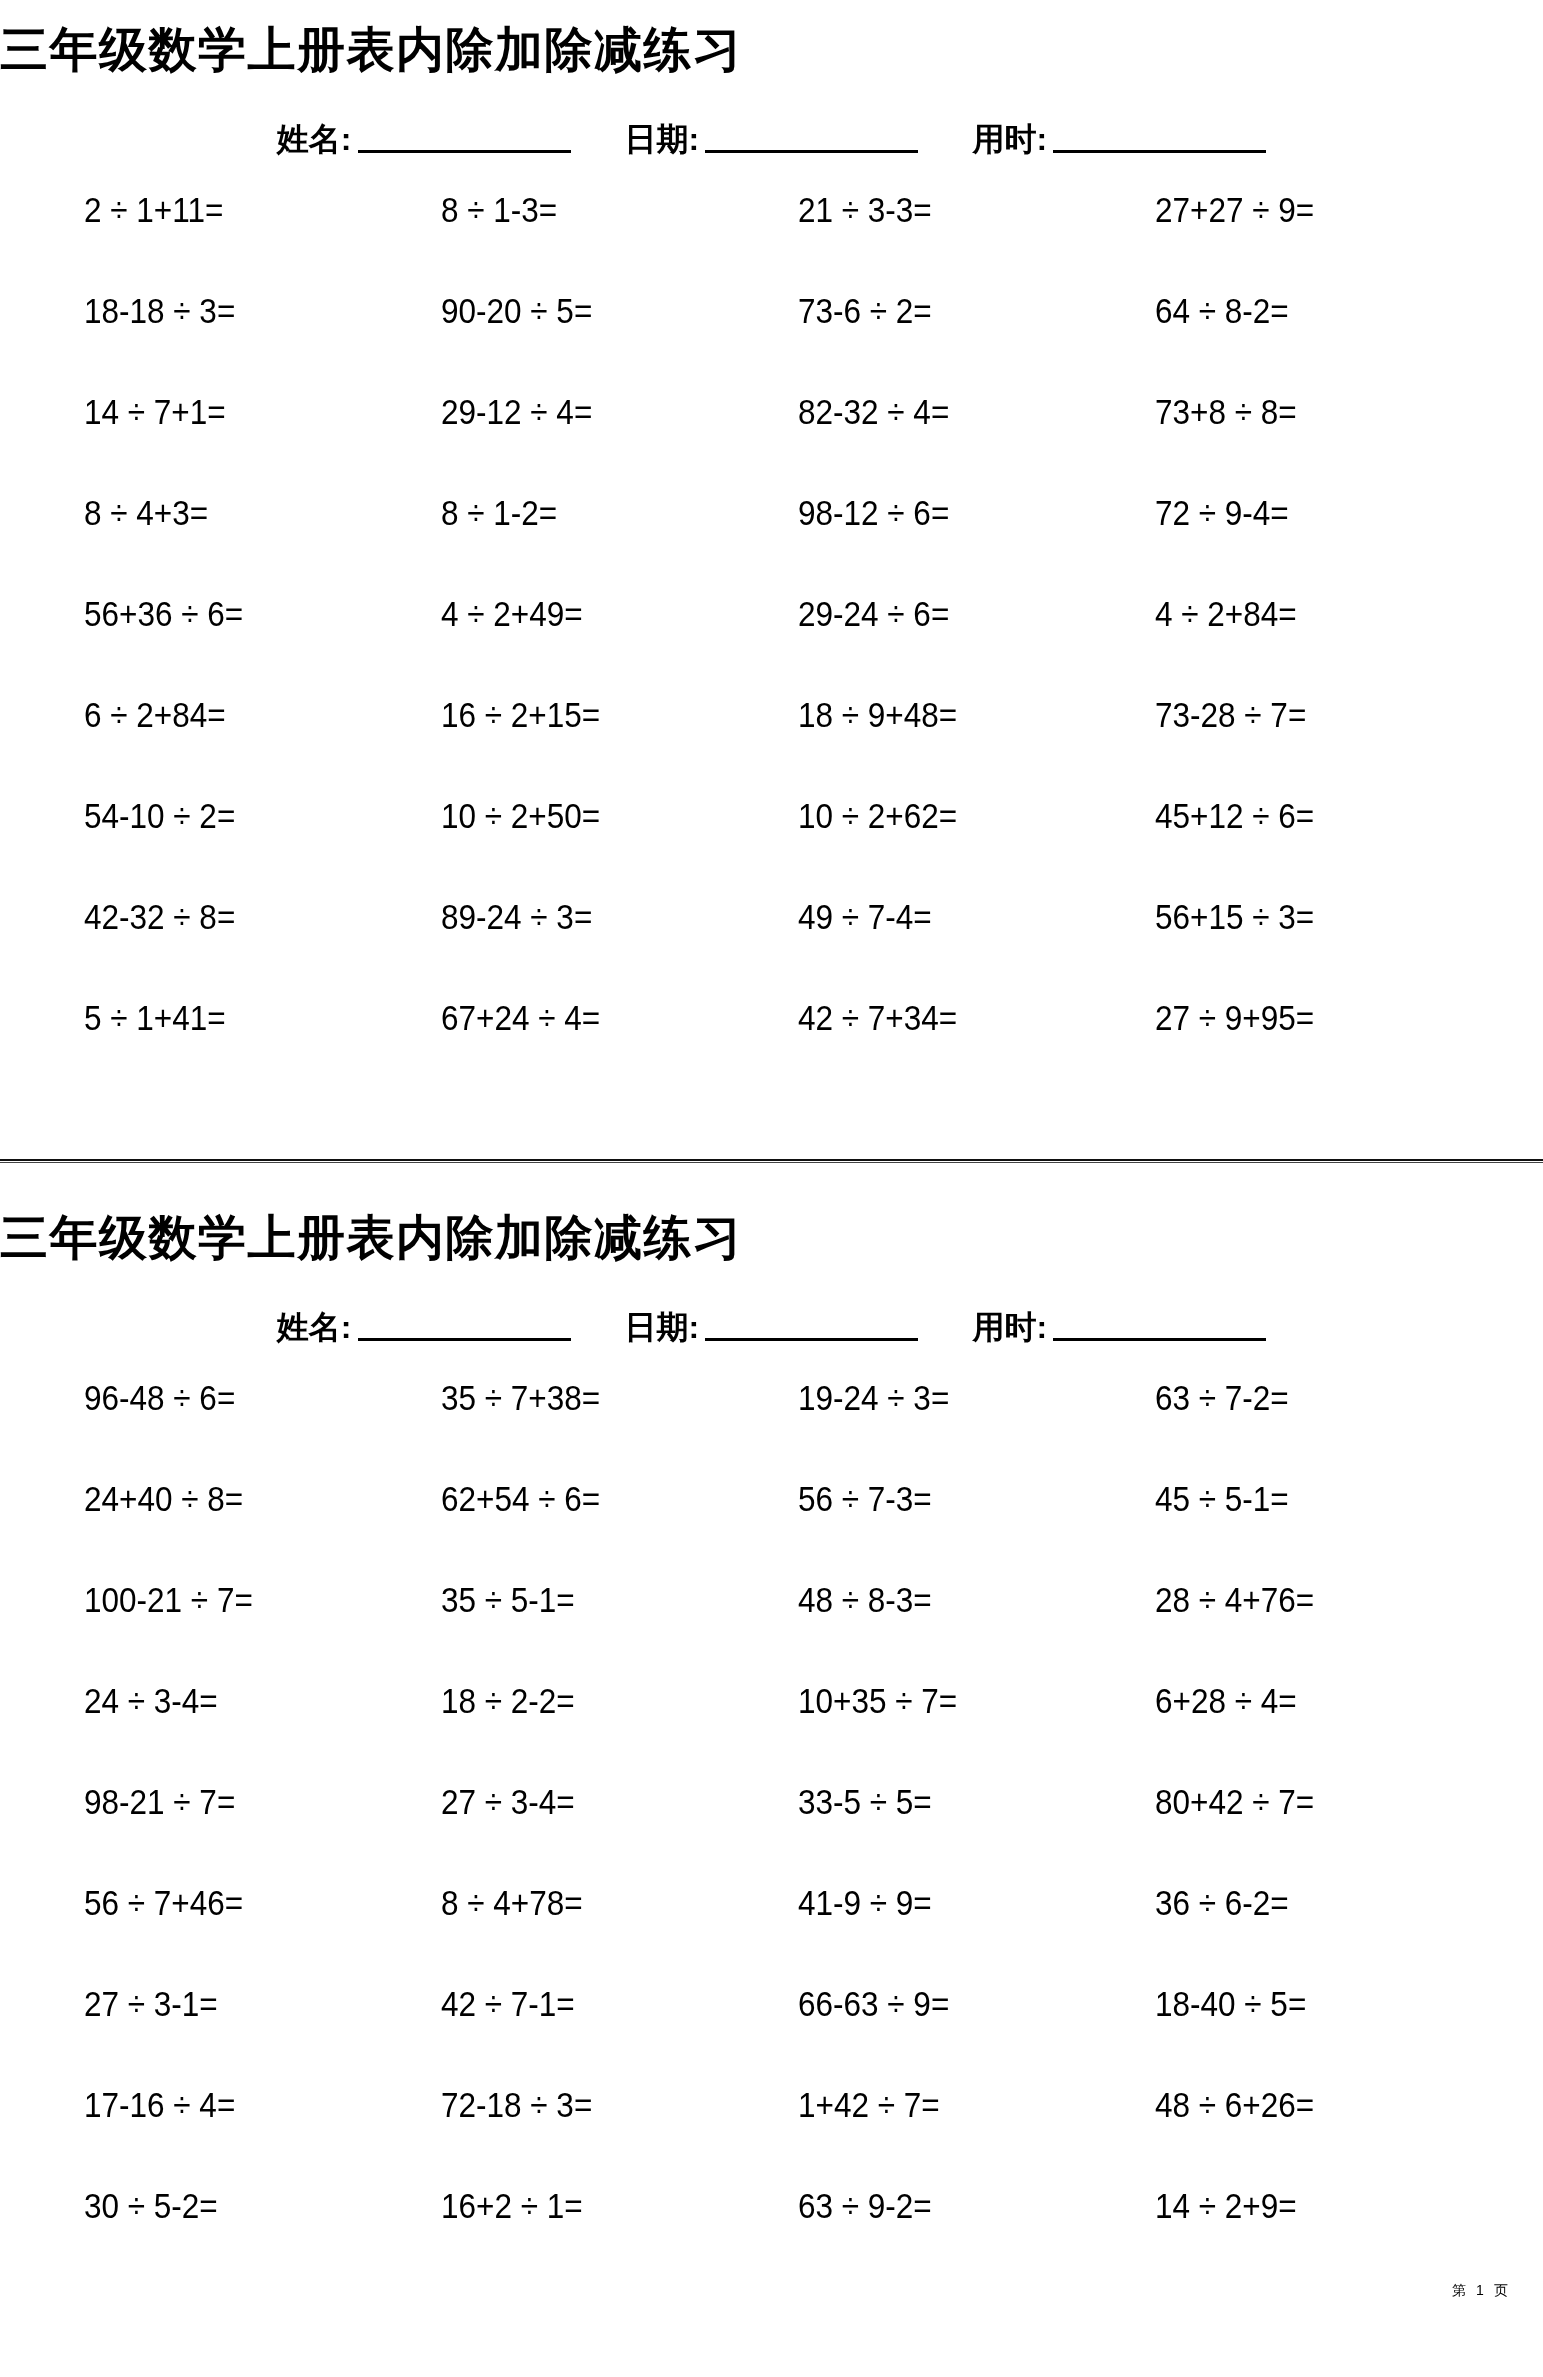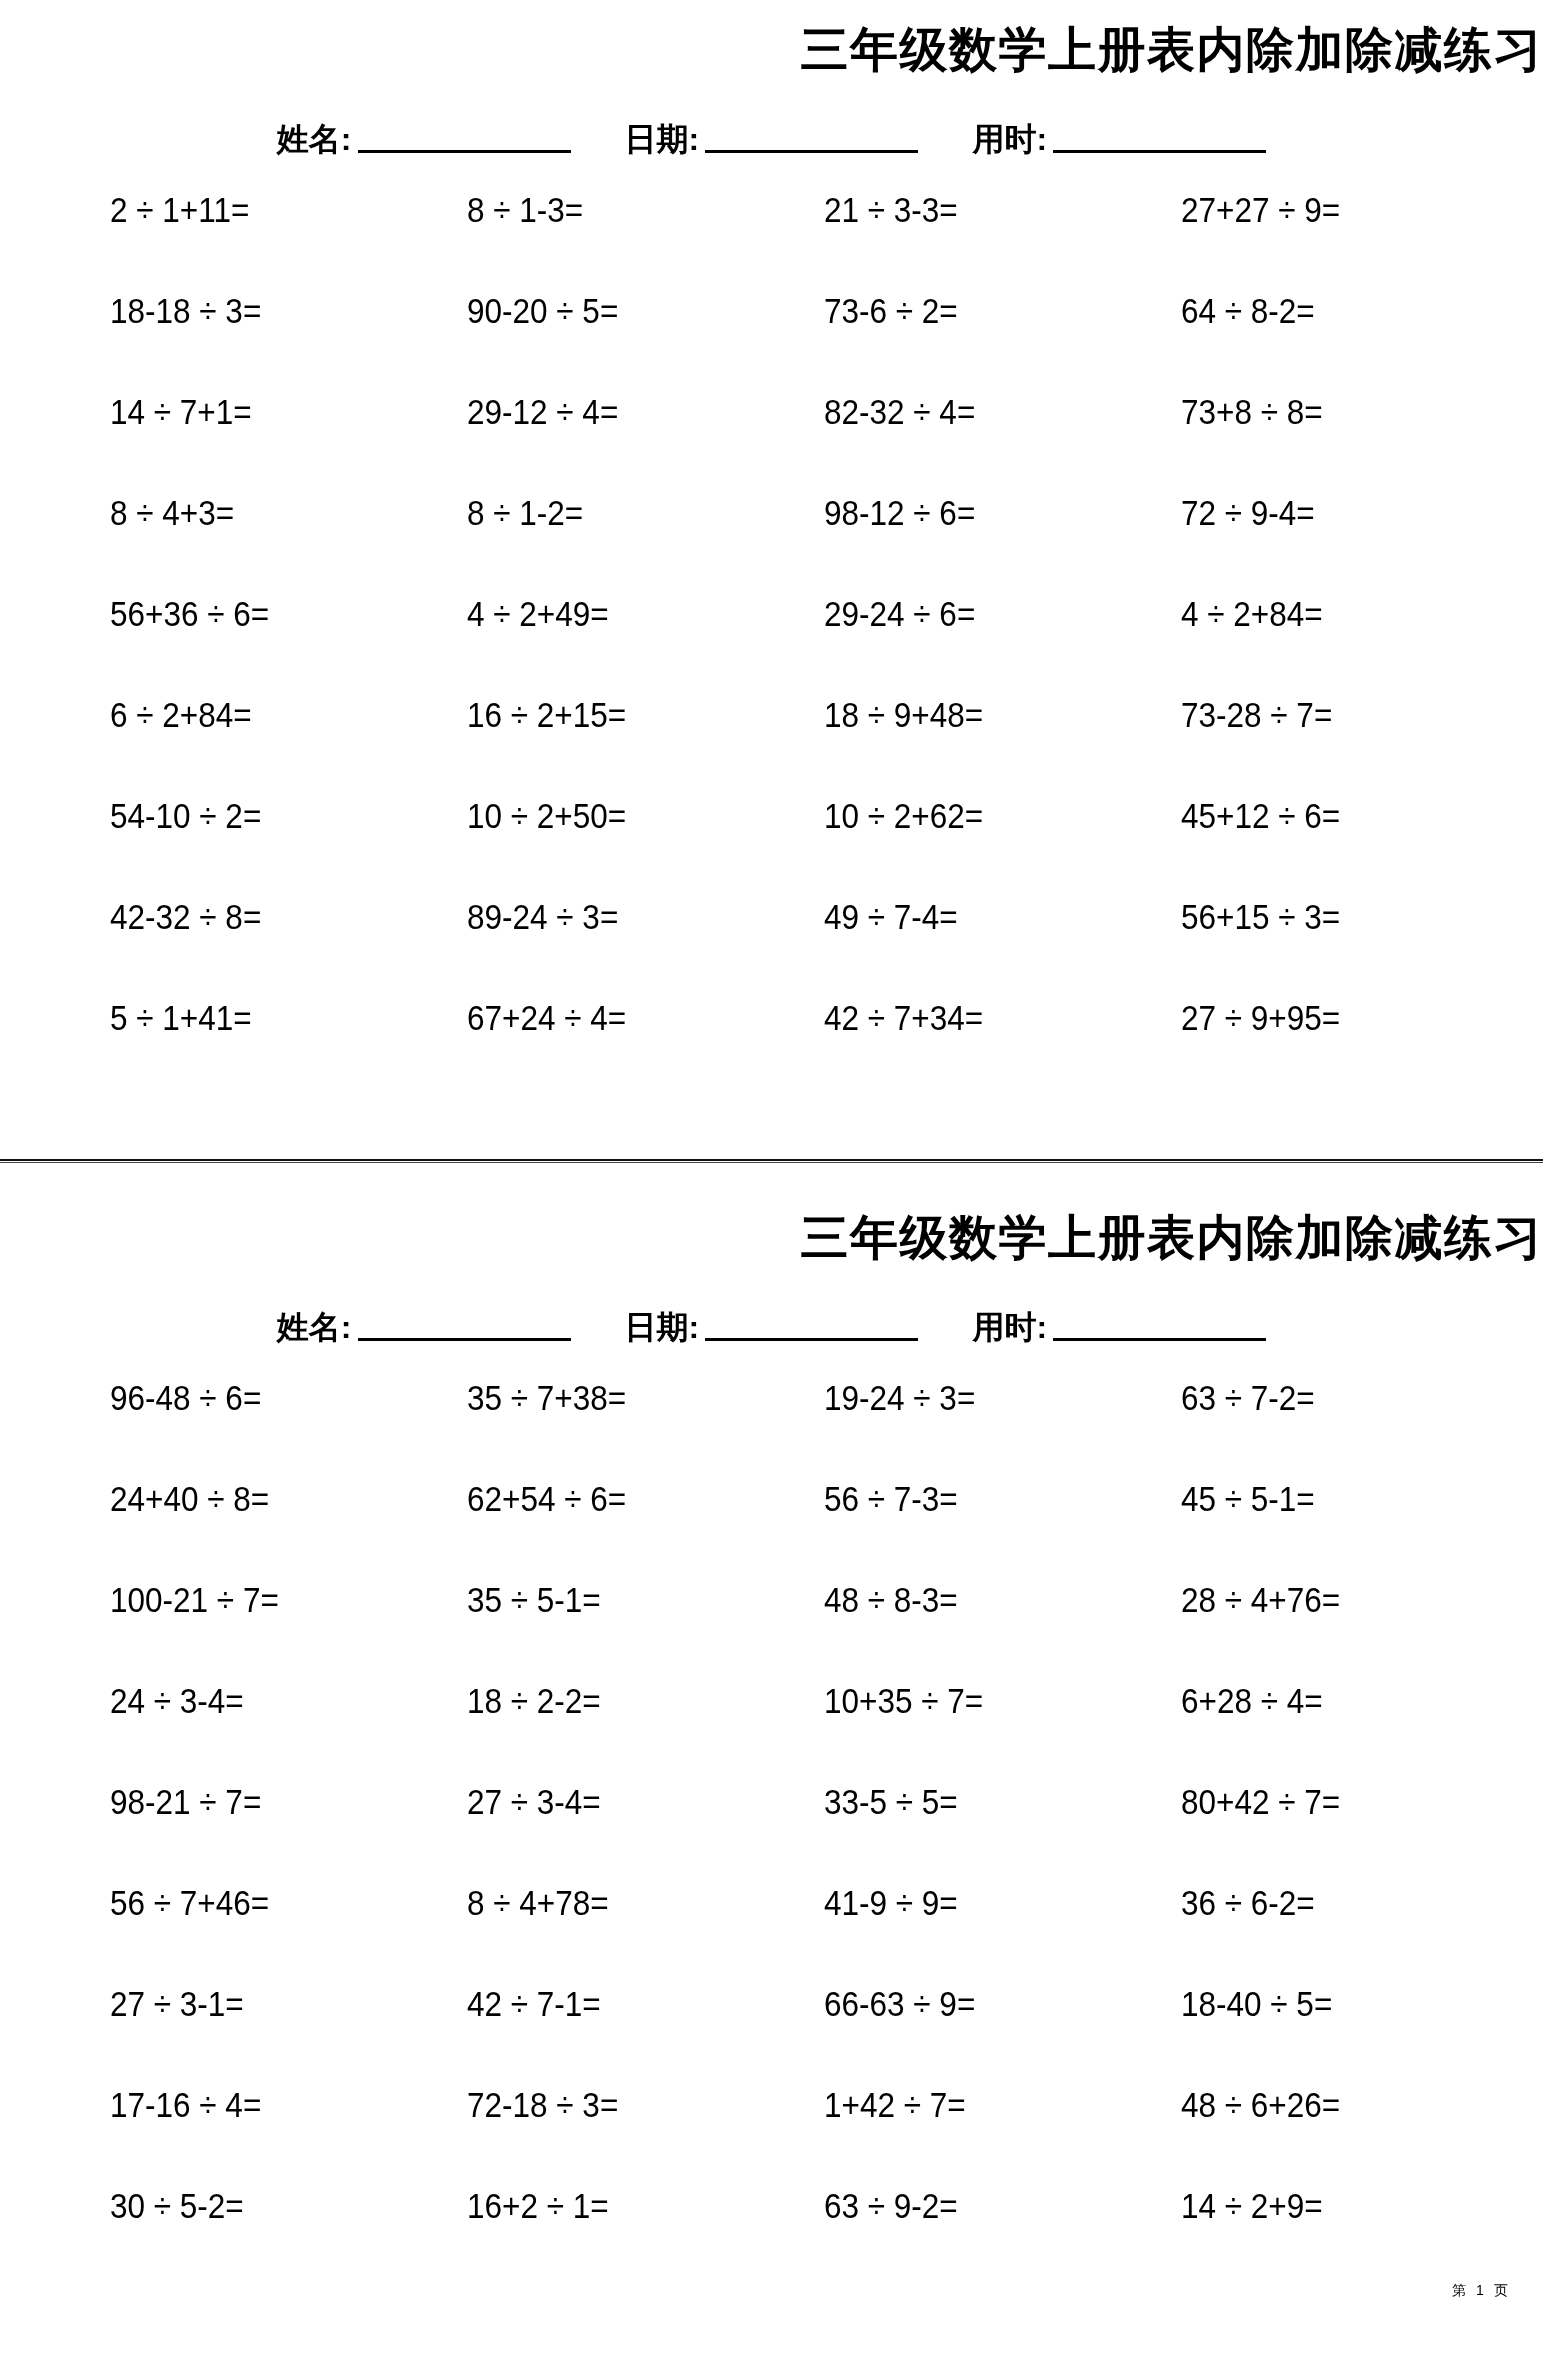--- a/index.html
+++ b/index.html
@@ -12,21 +12,21 @@
     background: #ffffff;
     color: #000000;
     font-family: "Liberation Sans", sans-serif;
     overflow: hidden;
   }
   .sheet { position: absolute; left: 0; width: 100%; }
   .sheet-1 { top: 0; }
   .sheet-2 { top: 1191px; }
 
   .title {
-    text-align: right;
+    text-align: left;
     font-size: 48px;
     font-weight: 700;
     letter-spacing: 1.5px;
     line-height: 62px;
   }
   .sheet-1 .title { padding-top: 18.6px; }
   .sheet-2 .title { padding-top: 15.5px; }
 
   .meta {
     display: flex;
@@ -45,21 +45,21 @@
     height: 4.6px;
     border-bottom: 3.1px solid #000;
     margin-left: 6.2px;
     position: relative;
     top: 3.1px;
   }
 
   .grid {
     display: grid;
     grid-template-columns: repeat(4, 357px);
-    margin-left: 110px;
+    margin-left: 84px;
     margin-top: 18.6px;
   }
   .cell {
     height: 101px;
     padding-top: 10.8px;
     font-size: 35px;
     font-weight: 400;
     white-space: nowrap;
     transform: scaleX(0.9);
     transform-origin: 0 0;

